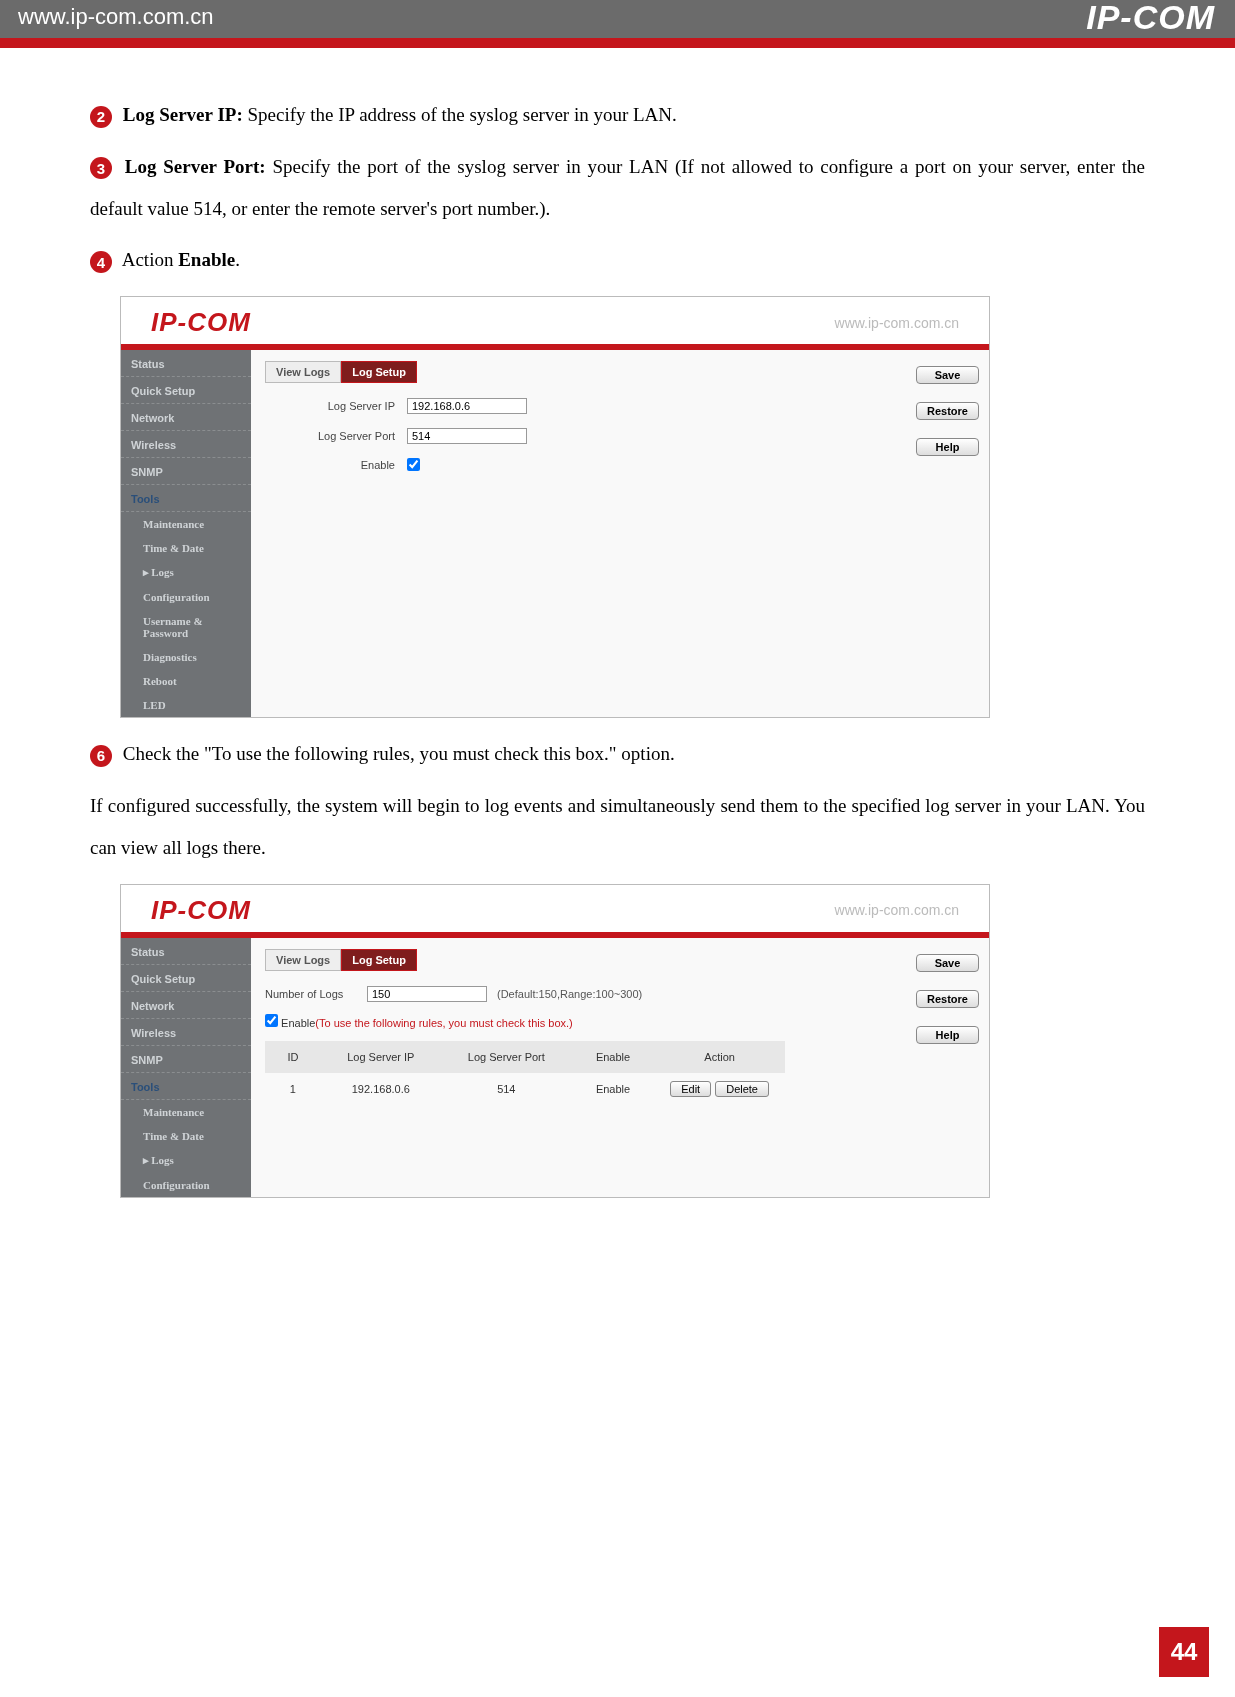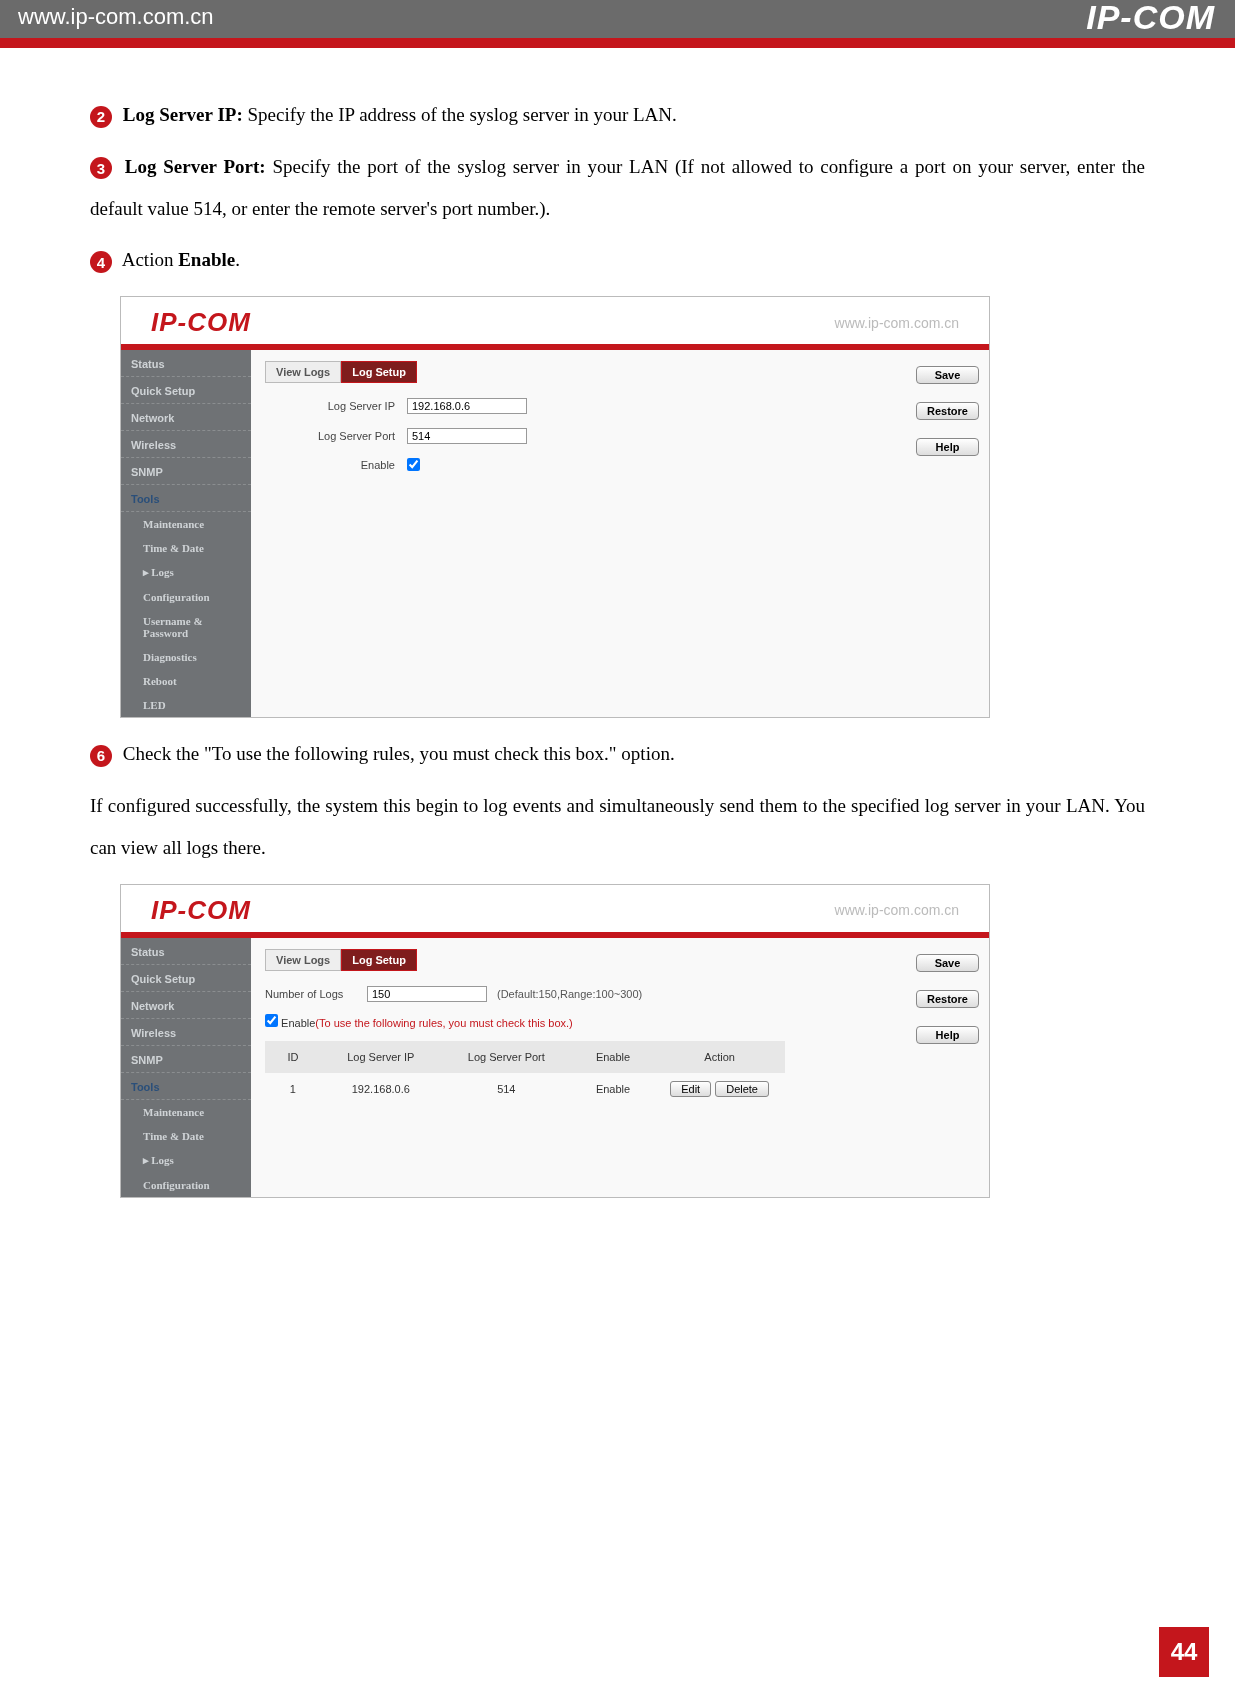--- a/index.html
+++ b/index.html
@@ -113,21 +113,21 @@
         </div>
       </div>
     </div>
   </div>
 
   <p class="step">
     <span class="num-circle">6</span>
     <span> Check the "To use the following rules, you must check this box." option.</span>
   </p>
 
-  <p style="text-align:justify;">If configured successfully, the system this begin to log events and simultaneously send them to the specified log server in your LAN. You can view all logs there.</p>
+  <p style="text-align:justify;">If configured successfully, the system will begin to log events and simultaneously send them to the specified log server in your LAN. You can view all logs there.</p>
 
   <div class="screenshot short">
     <div class="ss-head">
       <span class="ss-logo">IP-COM</span>
       <span class="ss-url">www.ip-com.com.cn</span>
     </div>
     <div class="ss-red"></div>
     <div class="ss-body">
       <div class="ss-side">
         <div class="sec">Status</div>

